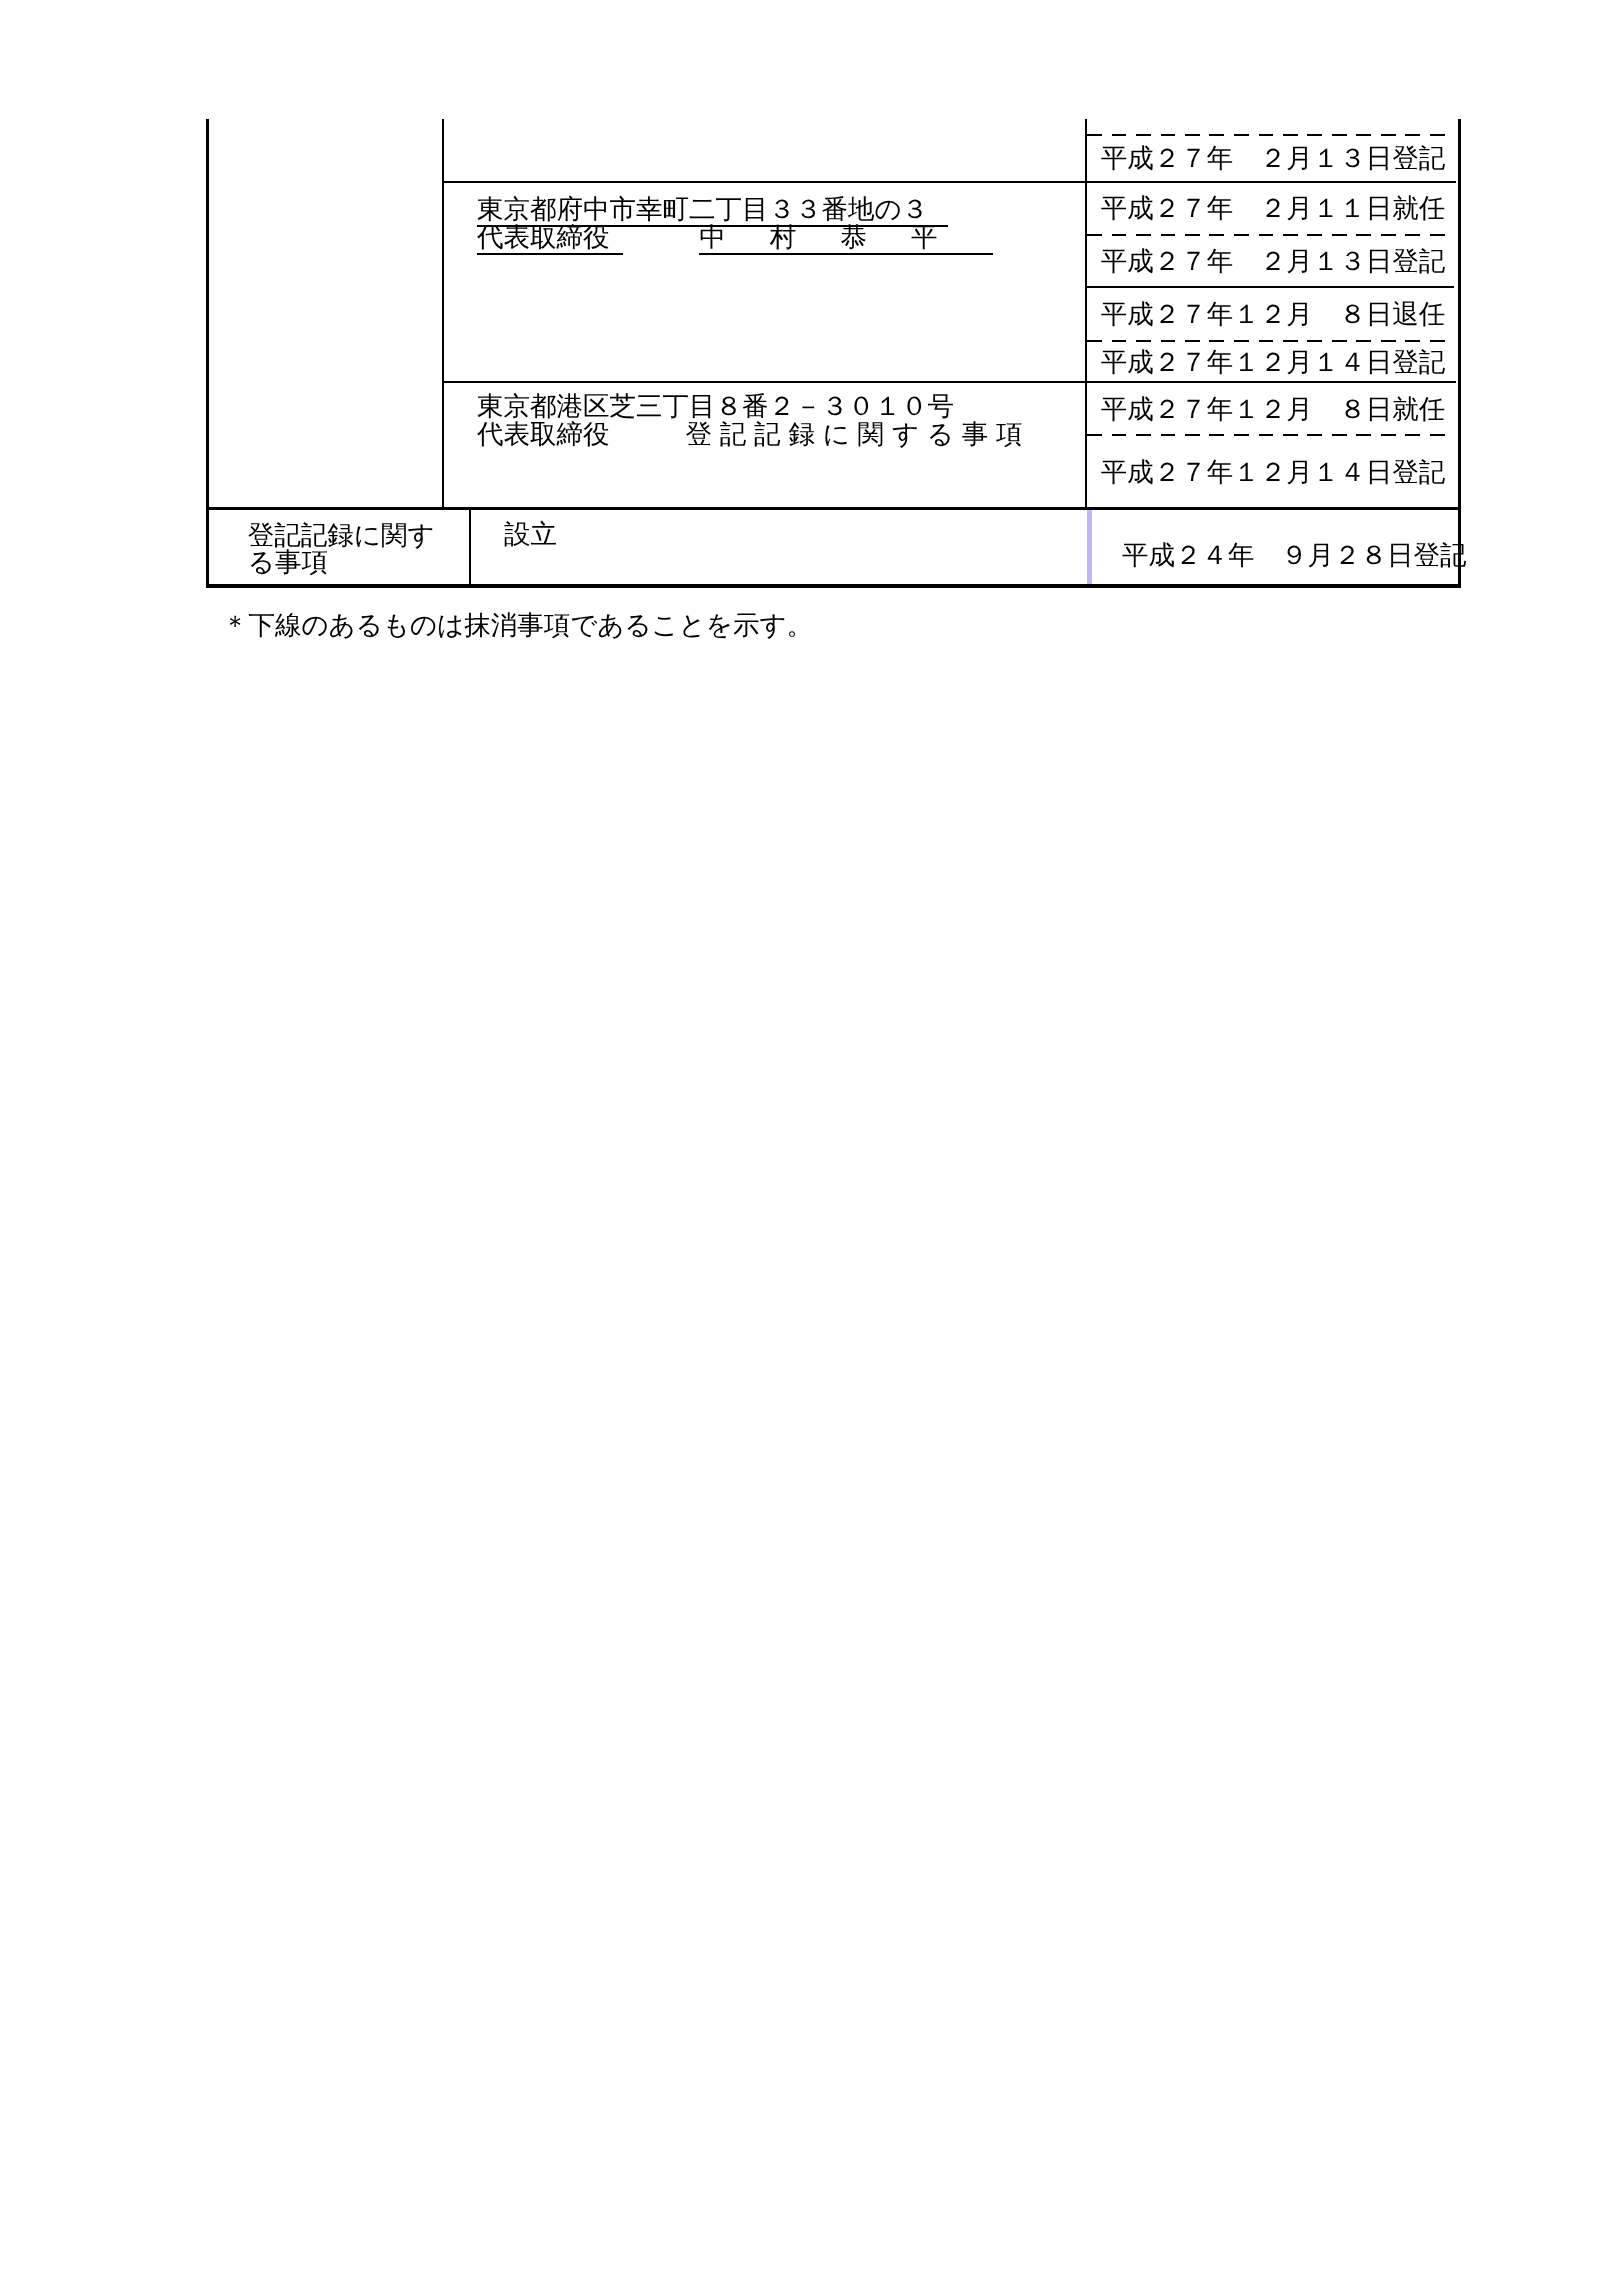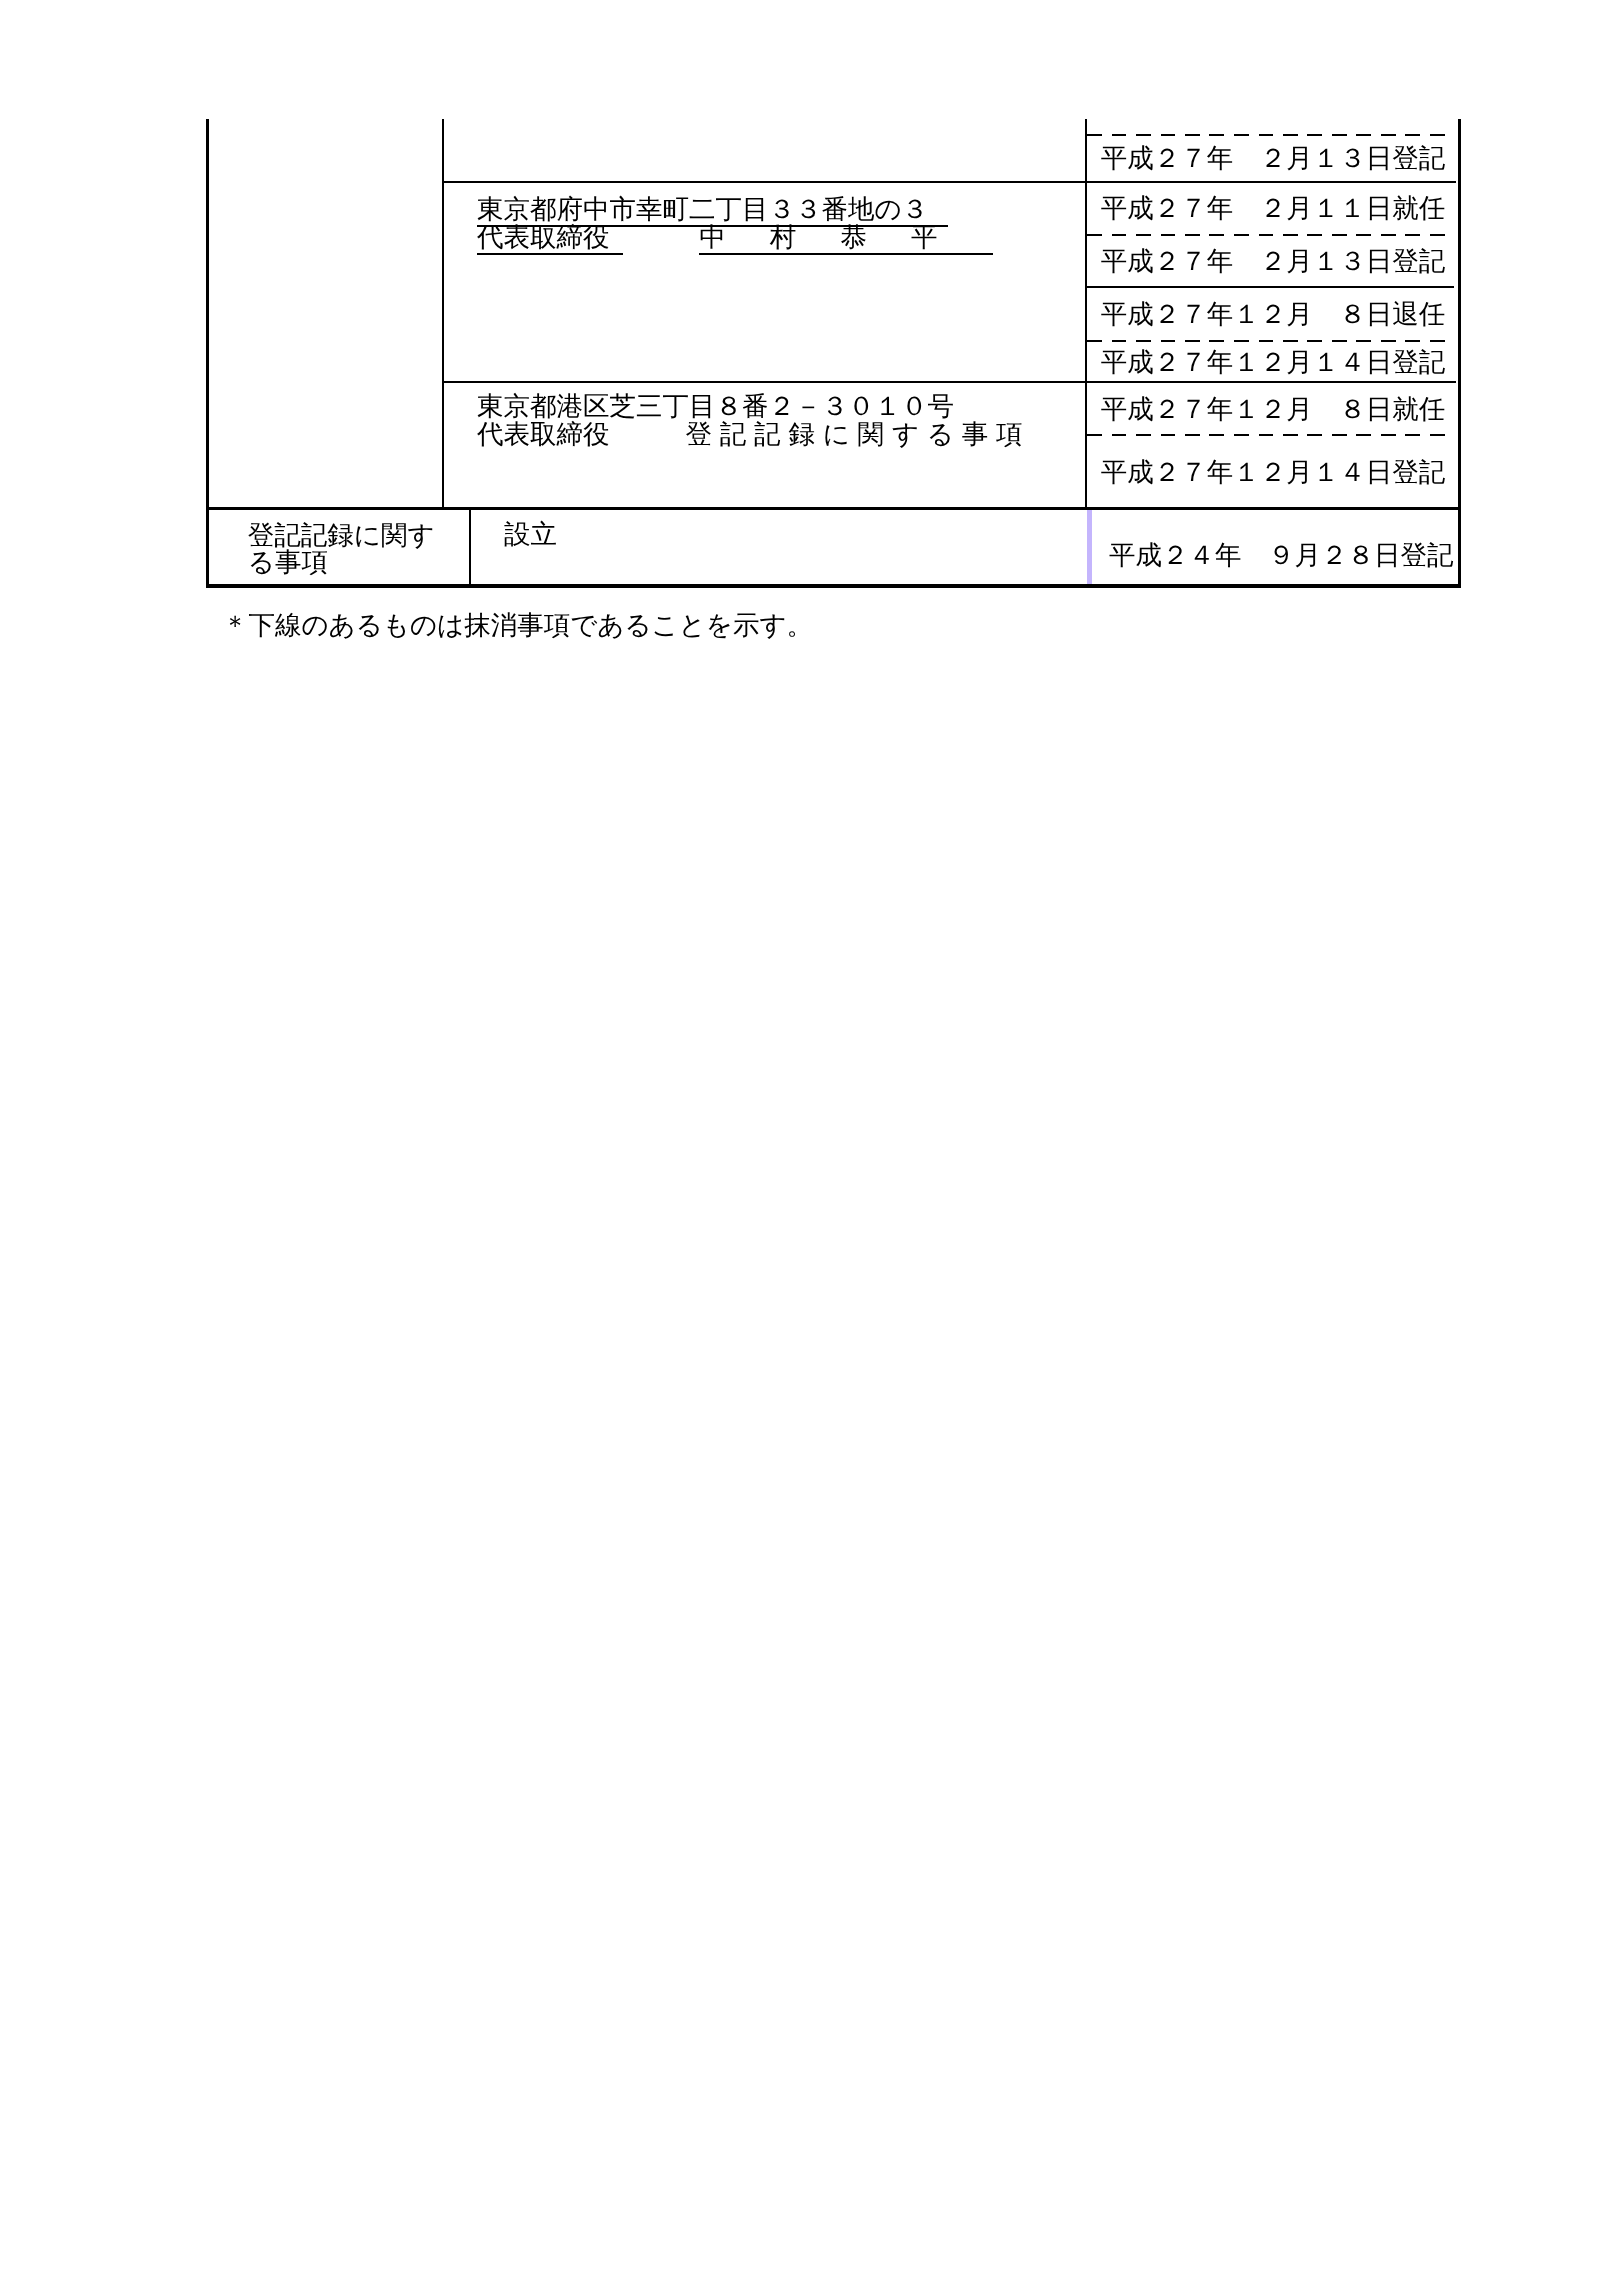--- a/index.html
+++ b/index.html
@@ -93,21 +93,21 @@
     line-height:27.4px;
     margin-left:27px;
   }
   .brc-content {
     width:621px; border-right:5px solid #c4b5fd;
     padding:11px 0 0 33px;
     line-height:27.4px;
   }
   .brc-date { flex:1; position:relative; }
   .brc-date-text {
-    position:absolute; left:17px; bottom:10.8px;
+    position:absolute; left:30px; bottom:10.8px;
     white-space:nowrap;
   }
 
   
   .footnote {
     position:absolute;
     left:222px;
     top:612px;
     font-size:26.5px;
     line-height:27.4px;

